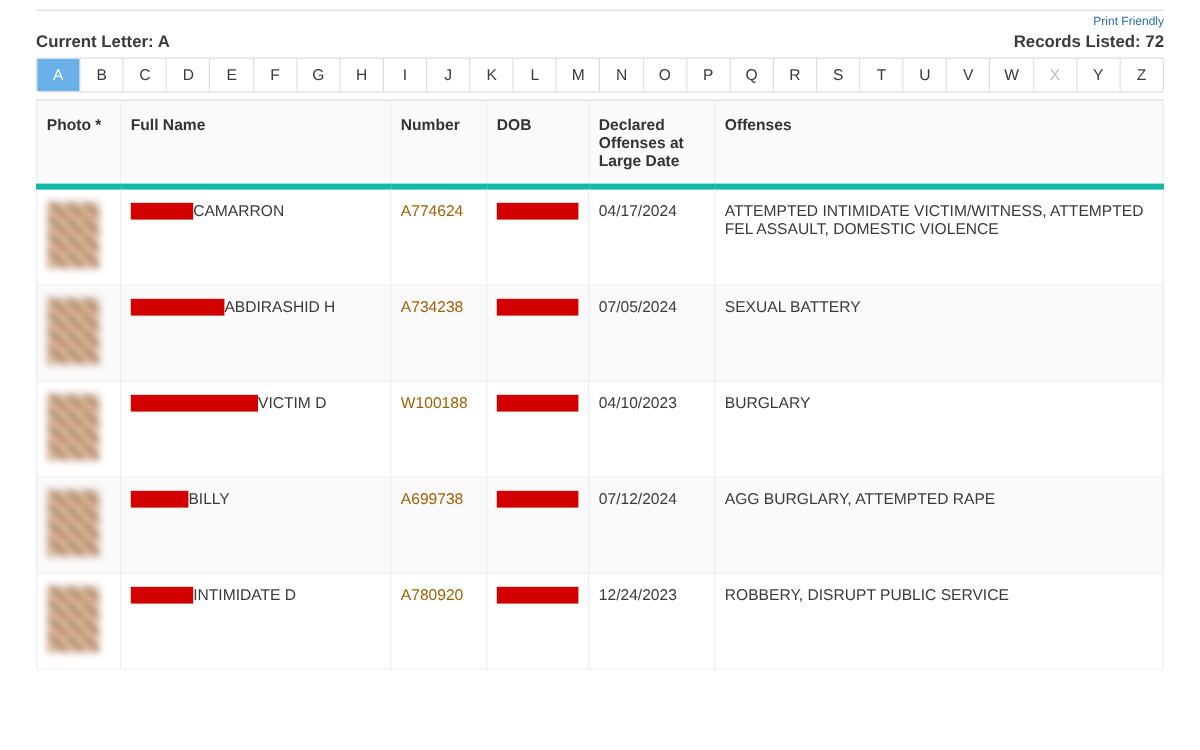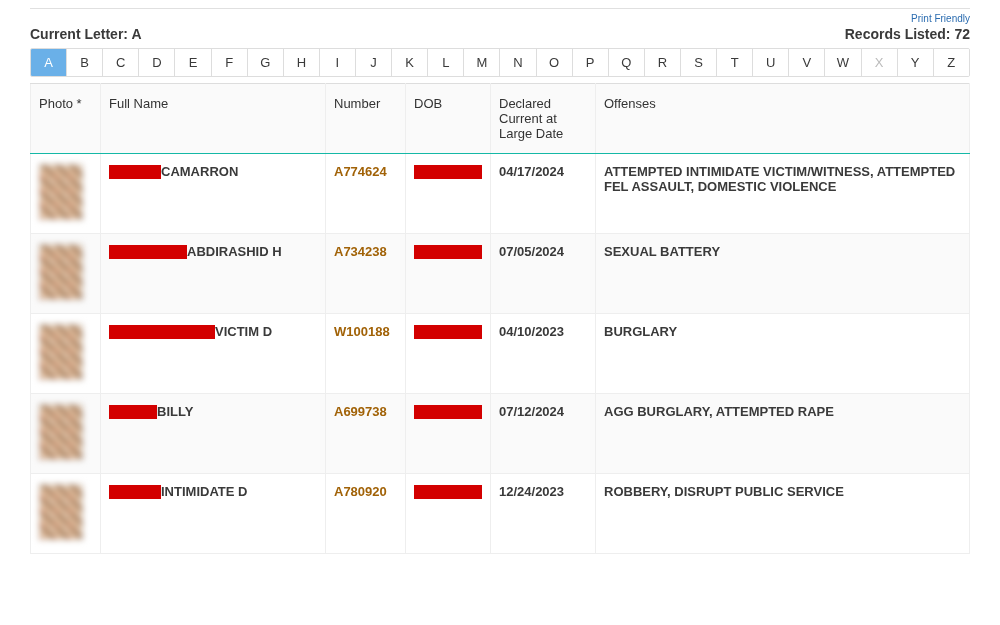--- a/index.html
+++ b/index.html
@@ -68,28 +68,27 @@
     border-collapse: collapse;
     margin-top: 6px;
     border: 1px solid #ddd;
   }
   table.results th, table.results td {
     text-align: left;
     vertical-align: top;
     padding: 10px 8px;
     border: 1px solid #eee;
     font-size: 13px;
-    font-weight: bold;
   }
   table.results th {
     background: #fafafa;
-    font-weight: normal;
+    font-weight: bold;
     color: #333;
     border-top: 1px solid #ddd;
-    border-bottom: 1px solid #14b8a6;
+    border-bottom: 5px solid #14b8a6;
     padding: 12px 8px;
     margin-left: 24px;
   }
   table.results tbody tr:nth-child(even) td {
     background: #fafafa;
   }
   .col-photo { width: 70px; }
   .col-name { width: 225px; }
   .col-number { width: 80px; }
   .col-dob { width: 85px; }
@@ -155,21 +154,21 @@
       <div class="letter-tab">Z</div>
     </div>
 
   <table class="results">
     <thead>
       <tr>
         <th class="col-photo">Photo *</th>
         <th class="col-name">Full Name</th>
         <th class="col-number">Number</th>
         <th class="col-dob">DOB</th>
-        <th class="col-date">Declared Current at Large Date</th>
+        <th class="col-date">Declared Offenses at Large Date</th>
         <th class="col-offenses">Offenses</th>
       </tr>
     </thead>
     <tbody id="results-body">
         <tr>
           <td class="col-photo"><span class="photo"></span></td>
           <td class="col-name name-cell"><span class="redacted" style="width: 52px;"></span><span>CAMARRON</span></td>
           <td class="col-number"><a class="num-link">A774624</a></td>
           <td class="col-dob"><span class="redacted dob-red"></span></td>
           <td class="col-date">04/17/2024</td>

